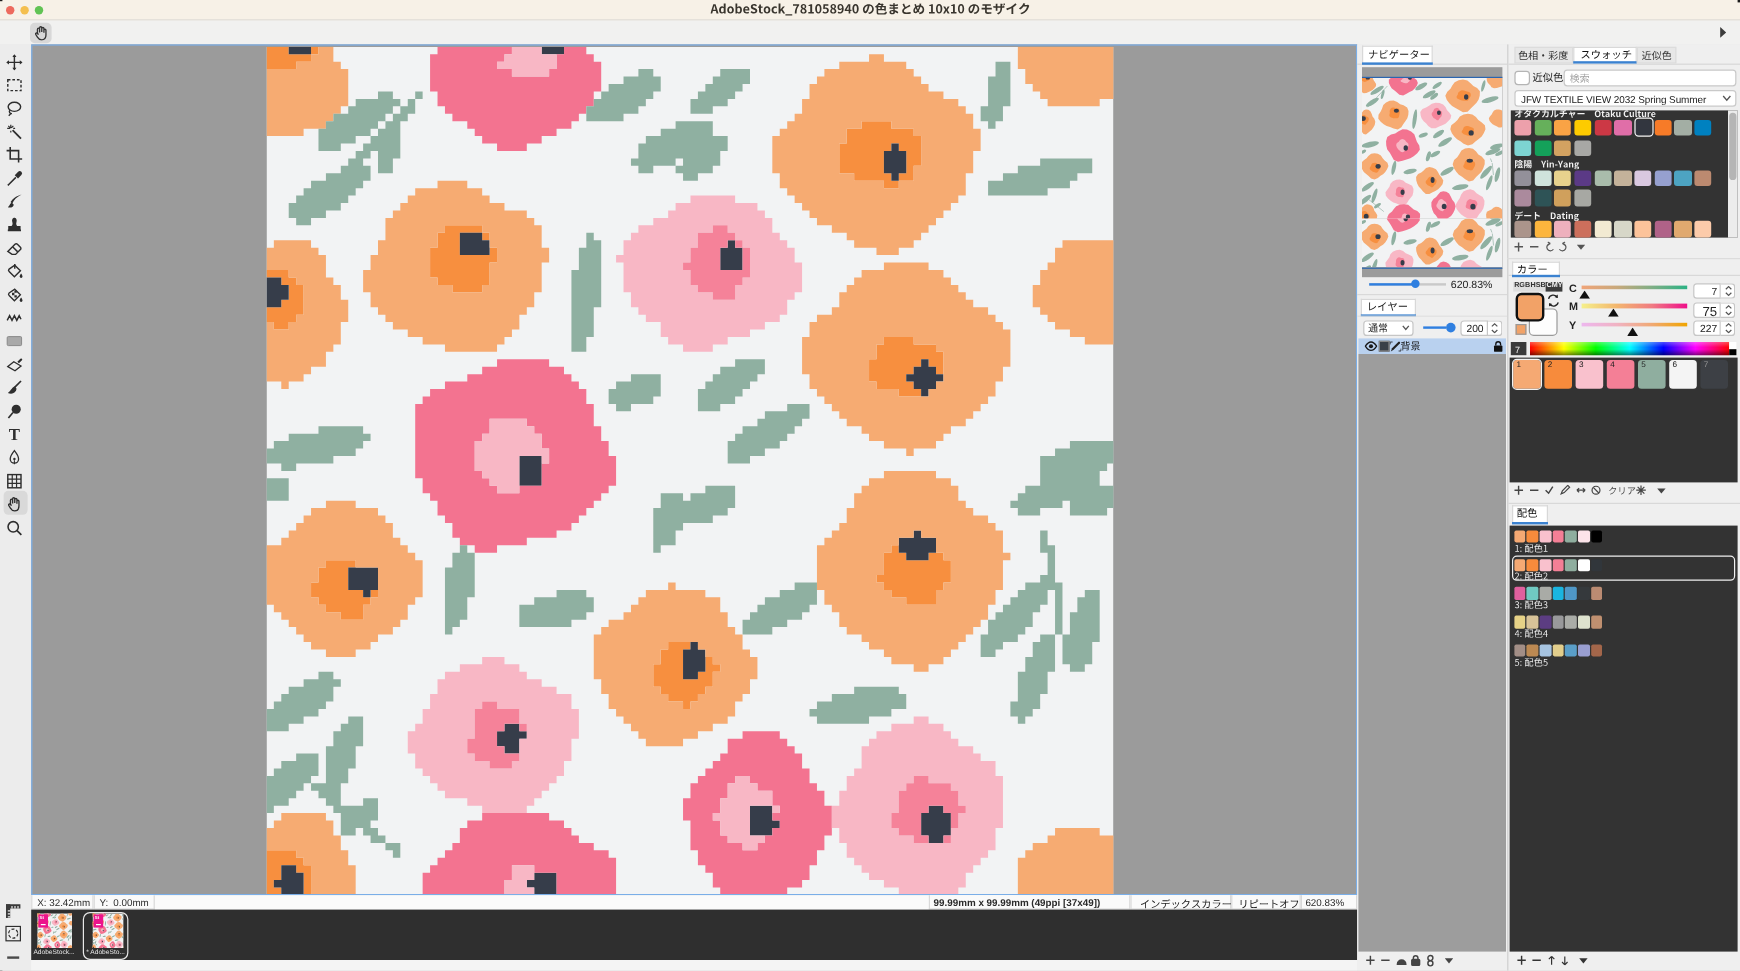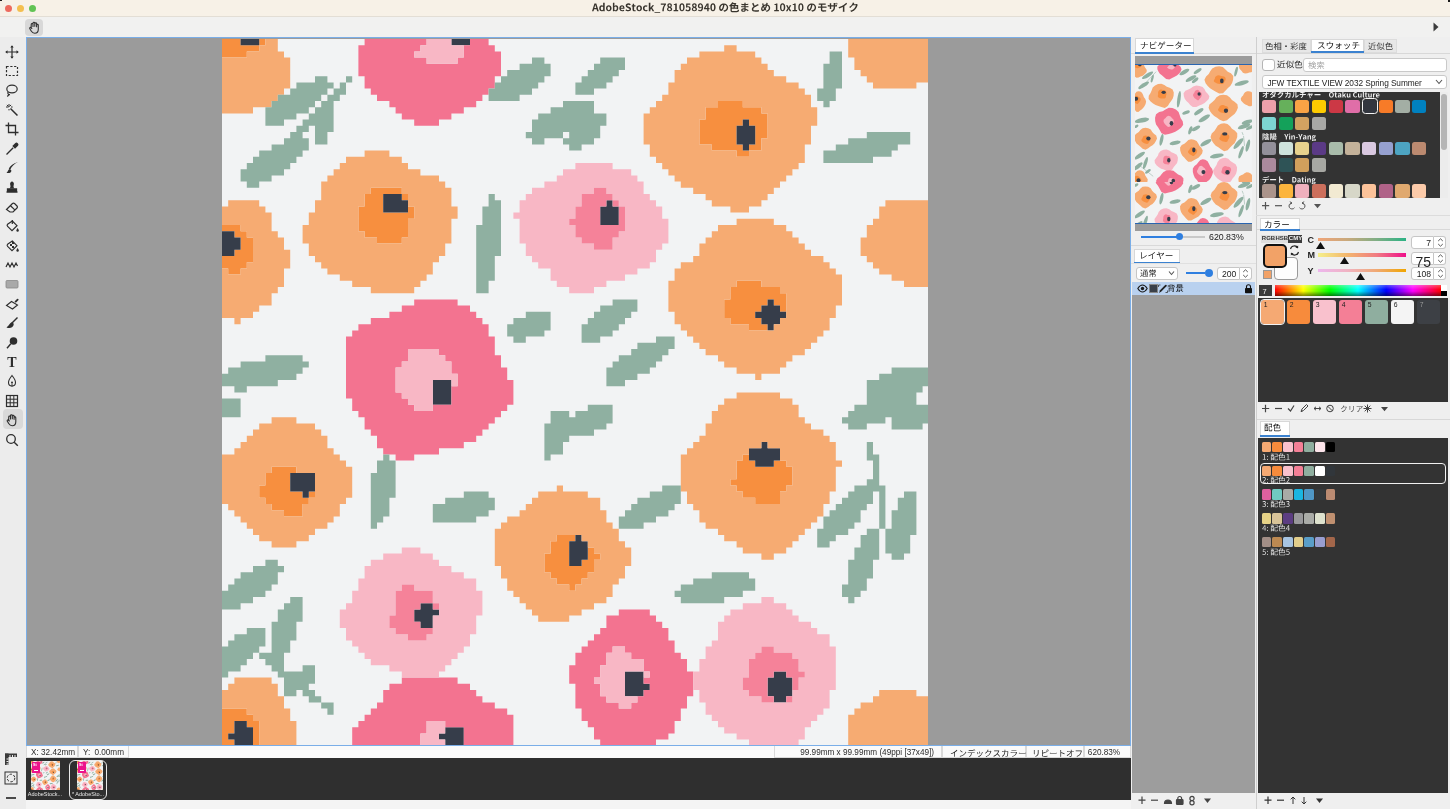--- a/index.html
+++ b/index.html
@@ -187,21 +187,21 @@
 <div style="position:absolute;left:26px;top:745.8px;width:52px;height:12.4px;background:#fafafa;border:0.5px solid #d9d9d9;border-top:none"></div>
 <div style="position:absolute;left:78px;top:745.8px;width:51px;height:12.4px;background:#fafafa;border:0.5px solid #d9d9d9;border-top:none"></div>
 <div style="position:absolute;left:774px;top:745.8px;width:168px;height:12.4px;background:#fafafa;border:0.5px solid #d9d9d9;border-top:none"></div>
 <div style="position:absolute;left:942px;top:745.8px;width:84px;height:12.4px;background:#fafafa;border:0.5px solid #d9d9d9;border-top:none"></div>
 <div style="position:absolute;left:1026px;top:745.8px;width:58px;height:12.4px;background:#fafafa;border:0.5px solid #d9d9d9;border-top:none"></div>
 <div style="position:absolute;left:1084px;top:745.8px;width:47px;height:12.4px;background:#fafafa;border:0.5px solid #d9d9d9;border-top:none"></div>
 <div style="position:absolute;left:31px;top:748.4px;font-size:8.2px;color:#2b2b2b;font-weight:normal;white-space:nowrap;">X:</div>
 <div style="position:absolute;left:41px;top:748.4px;font-size:8.2px;color:#2b2b2b;font-weight:normal;white-space:nowrap;width:34px;text-align:right">32.42mm</div>
 <div style="position:absolute;left:83px;top:748.4px;font-size:8.2px;color:#2b2b2b;font-weight:normal;white-space:nowrap;">Y:</div>
 <div style="position:absolute;left:92px;top:748.4px;font-size:8.2px;color:#2b2b2b;font-weight:normal;white-space:nowrap;width:32px;text-align:right">0.00mm</div>
-<div style="position:absolute;left:778px;top:748.4px;font-size:8.2px;color:#2b2b2b;font-weight:normal;white-space:nowrap;width:156px;text-align:right">99.99mm x 99.99mm (49ppi [37x49])</div>
+<div style="position:absolute;left:778px;top:748.4px;font-size:8.2px;color:#2b2b2b;font-weight:bold;white-space:nowrap;width:156px;">99.99mm x 99.99mm (49ppi [37x49])</div>
 <div style="position:absolute;left:950px;top:748.5px">
     <svg width="76.5" height="9.9" viewBox="0 -7.48 76.5 9.86" style="display:block">
       <path d="M0.7 -3.1 1.1 -2.4C2.3 -2.8 3.4 -3.3 4.3 -3.8V-0.6C4.3 -0.3 4.3 0.1 4.3 0.3H5.1C5.1 0.1 5.0 -0.3 5.0 -0.6V-4.2C5.9 -4.8 6.7 -5.5 7.3 -6.1L6.8 -6.7C6.2 -6.0 5.3 -5.2 4.4 -4.7C3.5 -4.1 2.2 -3.5 0.7 -3.1Z M10.4 -6.2 9.9 -5.7C10.6 -5.3 11.6 -4.4 12.1 -3.9L12.6 -4.5C12.1 -4.9 11.0 -5.8 10.4 -6.2ZM9.7 -0.5 10.1 0.2C11.6 -0.1 12.6 -0.6 13.5 -1.2C14.8 -2.0 15.8 -3.1 16.3 -4.2L15.9 -4.9C15.4 -3.9 14.4 -2.6 13.1 -1.8C12.3 -1.3 11.2 -0.8 9.7 -0.5Z M18.7 -6.2V-5.5C18.9 -5.5 19.2 -5.5 19.5 -5.5C20.0 -5.5 22.0 -5.5 22.4 -5.5C22.7 -5.5 23.0 -5.5 23.2 -5.5V-6.2C23.0 -6.2 22.7 -6.2 22.4 -6.2C22.0 -6.2 20.0 -6.2 19.5 -6.2C19.2 -6.2 19.0 -6.2 18.7 -6.2ZM23.7 -6.9 23.2 -6.7C23.5 -6.4 23.7 -5.9 23.9 -5.5L24.4 -5.7C24.2 -6.1 23.9 -6.6 23.7 -6.9ZM24.6 -7.2 24.2 -7.1C24.4 -6.7 24.7 -6.3 24.9 -5.9L25.3 -6.1C25.2 -6.4 24.8 -6.9 24.6 -7.2ZM17.7 -4.1V-3.4C18.0 -3.4 18.2 -3.4 18.5 -3.4H21.0C21.0 -2.6 20.9 -1.9 20.5 -1.3C20.2 -0.7 19.6 -0.3 18.9 0.0L19.5 0.5C20.3 0.1 20.9 -0.5 21.2 -1.1C21.5 -1.7 21.7 -2.5 21.7 -3.4H24.0C24.2 -3.4 24.5 -3.4 24.7 -3.4V-4.1C24.5 -4.0 24.2 -4.0 24.0 -4.0C23.6 -4.0 18.9 -4.0 18.5 -4.0C18.2 -4.0 18.0 -4.1 17.7 -4.1Z M29.6 -4.9 29.0 -4.7C29.2 -4.3 29.6 -3.2 29.6 -2.8L30.3 -3.1C30.2 -3.4 29.8 -4.6 29.6 -4.9ZM32.7 -4.4 32.0 -4.6C31.8 -3.6 31.4 -2.5 30.8 -1.7C30.1 -0.9 29.0 -0.2 28.0 0.1L28.6 0.6C29.5 0.3 30.6 -0.4 31.3 -1.4C32.0 -2.2 32.3 -3.1 32.6 -4.0C32.6 -4.1 32.6 -4.2 32.7 -4.4ZM27.6 -4.5 27.0 -4.2C27.2 -3.9 27.6 -2.8 27.8 -2.3L28.4 -2.6C28.2 -3.0 27.8 -4.1 27.6 -4.5Z M38.6 -6.6 37.8 -6.9C37.7 -6.6 37.6 -6.3 37.5 -6.2C37.1 -5.4 36.3 -4.2 34.8 -3.3L35.4 -2.9C36.4 -3.5 37.1 -4.2 37.6 -5.0H40.5C40.3 -4.2 39.8 -3.1 39.1 -2.3C38.3 -1.4 37.3 -0.6 35.7 -0.2L36.3 0.4C37.9 -0.2 38.9 -1.0 39.7 -1.9C40.5 -2.9 41.0 -4.0 41.2 -4.9C41.3 -5.0 41.3 -5.2 41.4 -5.3L40.8 -5.7C40.7 -5.6 40.5 -5.6 40.3 -5.6H38.0L38.2 -5.9C38.3 -6.1 38.4 -6.4 38.6 -6.6Z M49.3 -5.7 48.9 -6.0C48.7 -6.0 48.5 -6.0 48.2 -6.0C47.9 -6.0 45.3 -6.0 44.9 -6.0C44.7 -6.0 44.2 -6.0 44.1 -6.0V-5.2C44.2 -5.2 44.7 -5.3 44.9 -5.3C45.2 -5.3 48.0 -5.3 48.3 -5.3C48.1 -4.6 47.4 -3.6 46.9 -2.9C46.0 -1.9 44.7 -0.9 43.4 -0.4L43.9 0.2C45.2 -0.4 46.3 -1.3 47.2 -2.3C48.1 -1.5 49.0 -0.5 49.5 0.2L50.1 -0.3C49.6 -1.0 48.6 -2.1 47.7 -2.8C48.3 -3.6 48.8 -4.6 49.1 -5.3C49.1 -5.4 49.2 -5.6 49.3 -5.7Z M58.3 -4.9 57.8 -5.2C57.6 -5.1 57.5 -5.1 57.2 -5.1H55.2C55.2 -5.4 55.3 -5.7 55.3 -6.0C55.3 -6.2 55.3 -6.5 55.3 -6.7H54.5C54.6 -6.5 54.6 -6.2 54.6 -6.0C54.6 -5.7 54.6 -5.4 54.5 -5.1H53.0C52.7 -5.1 52.4 -5.1 52.1 -5.2V-4.4C52.4 -4.5 52.7 -4.5 53.1 -4.5H54.5C54.3 -2.7 53.6 -1.7 52.8 -0.9C52.5 -0.7 52.2 -0.4 51.9 -0.3L52.5 0.2C54.0 -0.7 54.9 -2.0 55.2 -4.5H57.5C57.5 -3.6 57.4 -1.5 57.1 -0.8C57.0 -0.6 56.9 -0.6 56.6 -0.6C56.3 -0.6 55.8 -0.6 55.3 -0.6L55.4 0.1C55.9 0.1 56.4 0.1 56.8 0.1C57.3 0.1 57.5 -0.0 57.7 -0.4C58.1 -1.2 58.2 -3.7 58.2 -4.5C58.2 -4.6 58.2 -4.8 58.3 -4.9Z M61.5 -6.3V-5.6C61.7 -5.6 62.0 -5.7 62.2 -5.7C62.7 -5.7 65.1 -5.7 65.6 -5.7C65.8 -5.7 66.1 -5.6 66.3 -5.6V-6.3C66.1 -6.3 65.8 -6.3 65.6 -6.3C65.1 -6.3 62.7 -6.3 62.2 -6.3C62.0 -6.3 61.7 -6.3 61.5 -6.3ZM67.0 -4.1 66.5 -4.4C66.4 -4.3 66.2 -4.3 66.0 -4.3C65.6 -4.3 62.0 -4.3 61.5 -4.3C61.3 -4.3 61.0 -4.3 60.7 -4.4V-3.7C61.0 -3.7 61.3 -3.7 61.5 -3.7C62.0 -3.7 65.6 -3.7 66.0 -3.7C65.9 -3.1 65.6 -2.4 65.0 -1.8C64.3 -1.0 63.2 -0.5 62.0 -0.3L62.6 0.3C63.6 0.1 64.7 -0.5 65.6 -1.4C66.2 -2.1 66.6 -3.0 66.9 -3.8C66.9 -3.9 66.9 -4.0 67.0 -4.1Z M68.9 -3.7V-2.8C69.1 -2.9 69.6 -2.9 70.0 -2.9C70.7 -2.9 74.1 -2.9 74.7 -2.9C75.1 -2.9 75.5 -2.9 75.6 -2.8V-3.7C75.4 -3.7 75.1 -3.6 74.7 -3.6C74.1 -3.6 70.7 -3.6 70.0 -3.6C69.6 -3.6 69.1 -3.7 68.9 -3.7Z" fill="#222"></path>
     </svg>
   </div>
 <div style="position:absolute;left:1032px;top:748.5px">
     <svg width="51.0" height="9.9" viewBox="0 -7.48 51.0 9.86" style="display:block">
       <path d="M6.6 -6.5H5.8C5.8 -6.2 5.8 -6.0 5.8 -5.7C5.8 -5.4 5.8 -4.7 5.8 -4.4C5.8 -2.8 5.7 -2.1 5.1 -1.4C4.6 -0.8 3.9 -0.4 3.1 -0.2L3.7 0.3C4.3 0.1 5.1 -0.2 5.7 -0.9C6.3 -1.6 6.6 -2.3 6.6 -4.3C6.6 -4.7 6.6 -5.4 6.6 -5.7C6.6 -6.0 6.6 -6.2 6.6 -6.5ZM2.7 -6.4H1.9C1.9 -6.2 1.9 -5.9 1.9 -5.8C1.9 -5.5 1.9 -3.3 1.9 -2.9C1.9 -2.7 1.9 -2.4 1.9 -2.3H2.7C2.6 -2.4 2.6 -2.7 2.6 -2.9C2.6 -3.3 2.6 -5.5 2.6 -5.8C2.6 -6.0 2.6 -6.2 2.7 -6.4Z M15.0 -5.9C15.0 -6.2 15.2 -6.5 15.5 -6.5C15.8 -6.5 16.1 -6.2 16.1 -5.9C16.1 -5.6 15.8 -5.4 15.5 -5.4C15.2 -5.4 15.0 -5.6 15.0 -5.9ZM14.6 -5.9C14.6 -5.4 15.0 -5.0 15.5 -5.0C16.0 -5.0 16.5 -5.4 16.5 -5.9C16.5 -6.5 16.0 -6.9 15.5 -6.9C15.0 -6.9 14.6 -6.5 14.6 -5.9ZM10.9 -6.4H10.1C10.1 -6.2 10.1 -5.9 10.1 -5.7C10.1 -5.2 10.1 -1.8 10.1 -1.0C10.1 -0.3 10.5 -0.0 11.2 0.1C11.5 0.2 12.0 0.2 12.5 0.2C13.4 0.2 14.7 0.1 15.5 0.0V-0.8C14.7 -0.6 13.4 -0.5 12.5 -0.5C12.1 -0.5 11.7 -0.5 11.4 -0.6C11.0 -0.7 10.8 -0.8 10.8 -1.2V-3.1C11.9 -3.3 13.4 -3.8 14.3 -4.2C14.6 -4.3 14.9 -4.4 15.1 -4.5L14.8 -5.2C14.6 -5.0 14.3 -4.9 14.1 -4.8C13.2 -4.4 11.8 -4.0 10.8 -3.8V-5.7C10.8 -5.9 10.8 -6.2 10.9 -6.4Z M17.9 -3.7V-2.8C18.1 -2.9 18.6 -2.9 19.0 -2.9C19.7 -2.9 23.1 -2.9 23.7 -2.9C24.1 -2.9 24.5 -2.9 24.6 -2.8V-3.7C24.4 -3.7 24.1 -3.6 23.7 -3.6C23.1 -3.6 19.7 -3.6 19.0 -3.6C18.6 -3.6 18.1 -3.7 17.9 -3.7Z M28.4 -0.7C28.4 -0.4 28.3 -0.0 28.3 0.3H29.1C29.1 -0.0 29.1 -0.5 29.1 -0.7L29.1 -3.6C30.0 -3.3 31.5 -2.7 32.4 -2.2L32.7 -2.9C31.8 -3.4 30.2 -4.0 29.1 -4.3V-5.7C29.1 -6.0 29.1 -6.3 29.1 -6.6H28.3C28.3 -6.3 28.4 -5.9 28.4 -5.7C28.4 -5.0 28.4 -1.2 28.4 -0.7Z M34.7 -1.2 35.2 -0.6C36.7 -1.5 38.2 -2.8 38.9 -3.8L39.0 -0.7C39.0 -0.5 38.9 -0.4 38.6 -0.4C38.3 -0.4 37.9 -0.4 37.5 -0.5L37.5 0.2C37.9 0.2 38.4 0.2 38.9 0.2C39.4 0.2 39.6 0.0 39.6 -0.4C39.6 -1.5 39.6 -3.2 39.6 -4.5H40.9C41.1 -4.5 41.4 -4.5 41.6 -4.5V-5.2C41.5 -5.2 41.1 -5.1 40.9 -5.1H39.6L39.6 -5.9C39.6 -6.2 39.6 -6.4 39.6 -6.7H38.8C38.9 -6.5 38.9 -6.3 38.9 -5.9L38.9 -5.1H35.8C35.6 -5.1 35.3 -5.1 35.0 -5.2V-4.4C35.3 -4.5 35.6 -4.5 35.8 -4.5H38.6C38.0 -3.5 36.5 -2.0 34.7 -1.2Z M49.8 -5.7 49.3 -6.0C49.1 -5.9 49.0 -5.9 48.8 -5.9C48.5 -5.9 45.1 -5.9 44.6 -5.9C44.3 -5.9 44.0 -6.0 43.7 -6.0V-5.2C44.0 -5.3 44.2 -5.3 44.6 -5.3C45.1 -5.3 48.4 -5.3 48.9 -5.3C48.8 -4.5 48.4 -3.3 47.8 -2.5C47.1 -1.6 46.1 -0.9 44.5 -0.5L45.1 0.2C46.6 -0.3 47.7 -1.1 48.4 -2.1C49.1 -3.0 49.5 -4.3 49.7 -5.2C49.7 -5.4 49.8 -5.5 49.8 -5.7Z" fill="#222"></path>
     </svg>
   </div>
@@ -817,36 +817,36 @@
     </svg>
   </div>
 <div style="position:absolute;left:1307.5px;top:249.89999999999998px;font-size:9px;color:#222;font-weight:bold;white-space:nowrap;">M</div>
 <div style="position:absolute;left:1317.5px;top:253.2px;width:88px;height:3.4px;background:linear-gradient(to right,#f5f08b,#f3b66e,#f07b82,#ef0f8a)"></div>
 <div style="position:absolute;left:1339.5px;top:257.4px">
     <svg width="9" height="7">
       <path d="M4.5 0 9 7 H0z" fill="#111"></path>
     </svg>
   </div>
 <div style="position:absolute;left:1411px;top:251.8px;width:22.5px;height:13px;background:#fff;border:1px solid #c6c6c6;border-radius:3px 0 0 3px"></div>
-<div style="position:absolute;left:1411px;top:253.8px;font-size:14px;color:#222;font-weight:normal;white-space:nowrap;width:20px;text-align:right">75</div>
+<div style="position:absolute;left:1411px;top:253.8px;font-size:11px;color:#222;font-weight:normal;white-space:nowrap;width:20px;text-align:right">75</div>
 <div style="position:absolute;left:1433.5px;top:251.8px;width:12.5px;height:13px;background:#fff;border:1px solid #c6c6c6;border-left:none;border-radius:0 3px 3px 0"></div>
 <div style="position:absolute;left:1436.5px;top:253.8px">
     <svg width="8" height="9">
       <path d="M1.2 3 3.5 0.8 5.8 3 M1.2 6 3.5 8.2 5.8 6" stroke="#555" stroke-width="1" fill="none"></path>
     </svg>
   </div>
 <div style="position:absolute;left:1307.5px;top:265.5px;font-size:9px;color:#222;font-weight:bold;white-space:nowrap;">Y</div>
 <div style="position:absolute;left:1317.5px;top:268.8px;width:88px;height:3.4px;background:linear-gradient(to right,#edb7ee,#f0b3c3,#f0a973,#f0a500)"></div>
 <div style="position:absolute;left:1355.5px;top:273.0px">
     <svg width="9" height="7">
       <path d="M4.5 0 9 7 H0z" fill="#111"></path>
     </svg>
   </div>
 <div style="position:absolute;left:1411px;top:267.3px;width:22.5px;height:13px;background:#fff;border:1px solid #c6c6c6;border-radius:3px 0 0 3px"></div>
-<div style="position:absolute;left:1411px;top:269.3px;font-size:8.6px;color:#222;font-weight:normal;white-space:nowrap;width:20px;text-align:right">108</div>
+<div style="position:absolute;left:1411px;top:269.3px;font-size:8.6px;color:#222;font-weight:normal;white-space:nowrap;width:20px;text-align:right">227</div>
 <div style="position:absolute;left:1433.5px;top:267.3px;width:12.5px;height:13px;background:#fff;border:1px solid #c6c6c6;border-left:none;border-radius:0 3px 3px 0"></div>
 <div style="position:absolute;left:1436.5px;top:269.3px">
     <svg width="8" height="9">
       <path d="M1.2 3 3.5 0.8 5.8 3 M1.2 6 3.5 8.2 5.8 6" stroke="#555" stroke-width="1" fill="none"></path>
     </svg>
   </div>
 <div style="position:absolute;left:1259px;top:285px;width:13px;height:11px;background:#3a3a3a"></div>
 <div style="position:absolute;left:1262.5px;top:286.6px;font-size:7.5px;color:#f0f0f0;font-weight:normal;white-space:nowrap;">7</div>
 <div style="position:absolute;left:1274.5px;top:285px;width:166px;height:11px;background:linear-gradient(to right,#f00,#ff0 17%,#0f0 33%,#0ff 50%,#00f 67%,#f0f 83%,#f00)"></div>
 <div style="position:absolute;left:1274.5px;top:285px;width:166px;height:11px;background:linear-gradient(to bottom,rgba(255,255,255,0.3),rgba(255,255,255,0) 40%,rgba(0,0,0,0) 55%,rgba(0,0,0,0.5))"></div>

